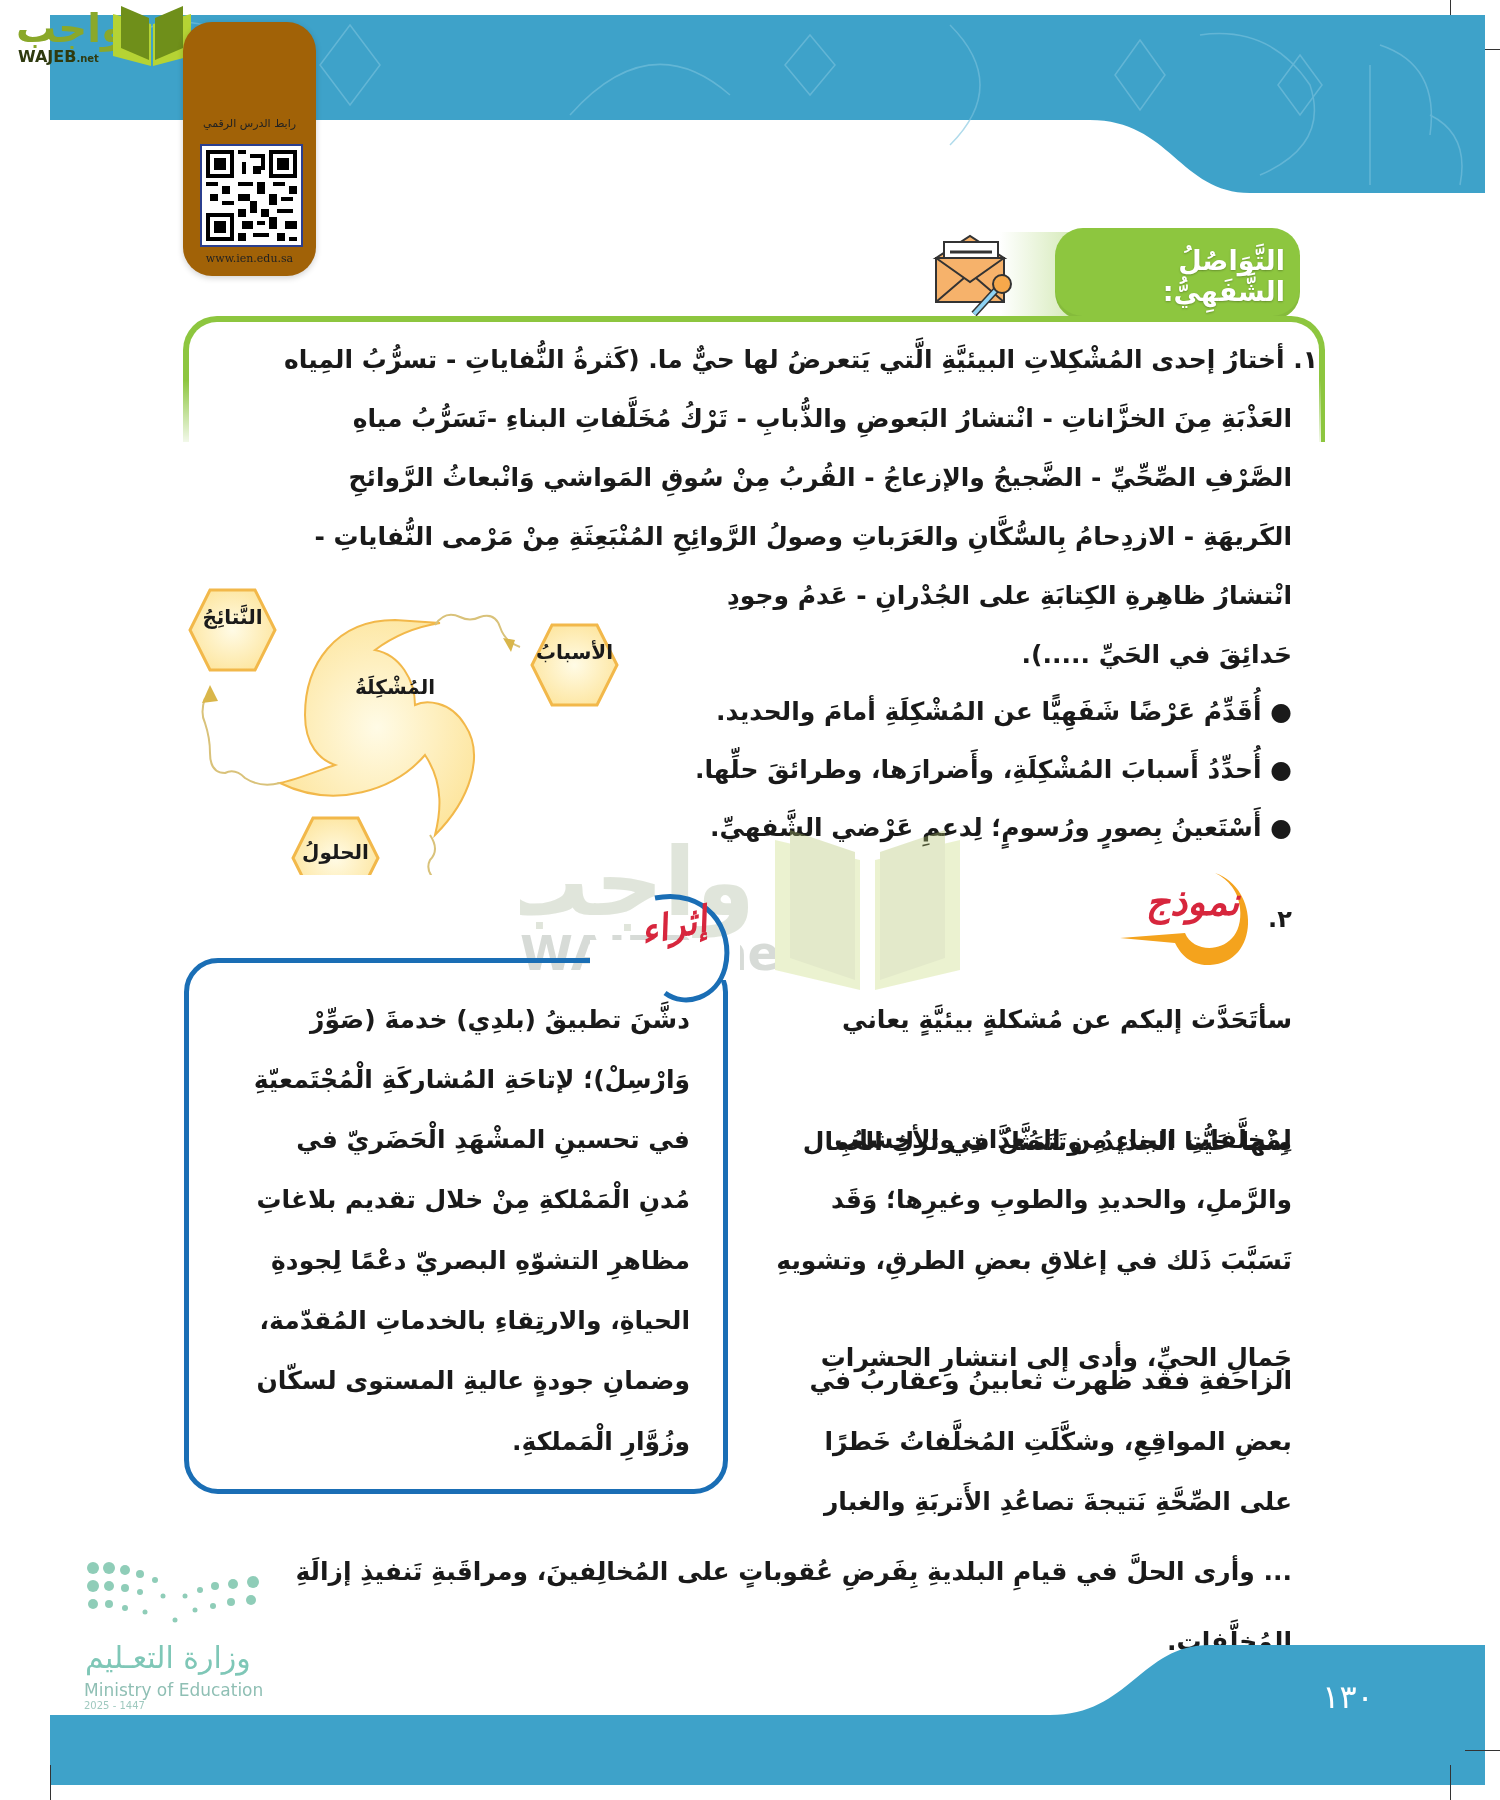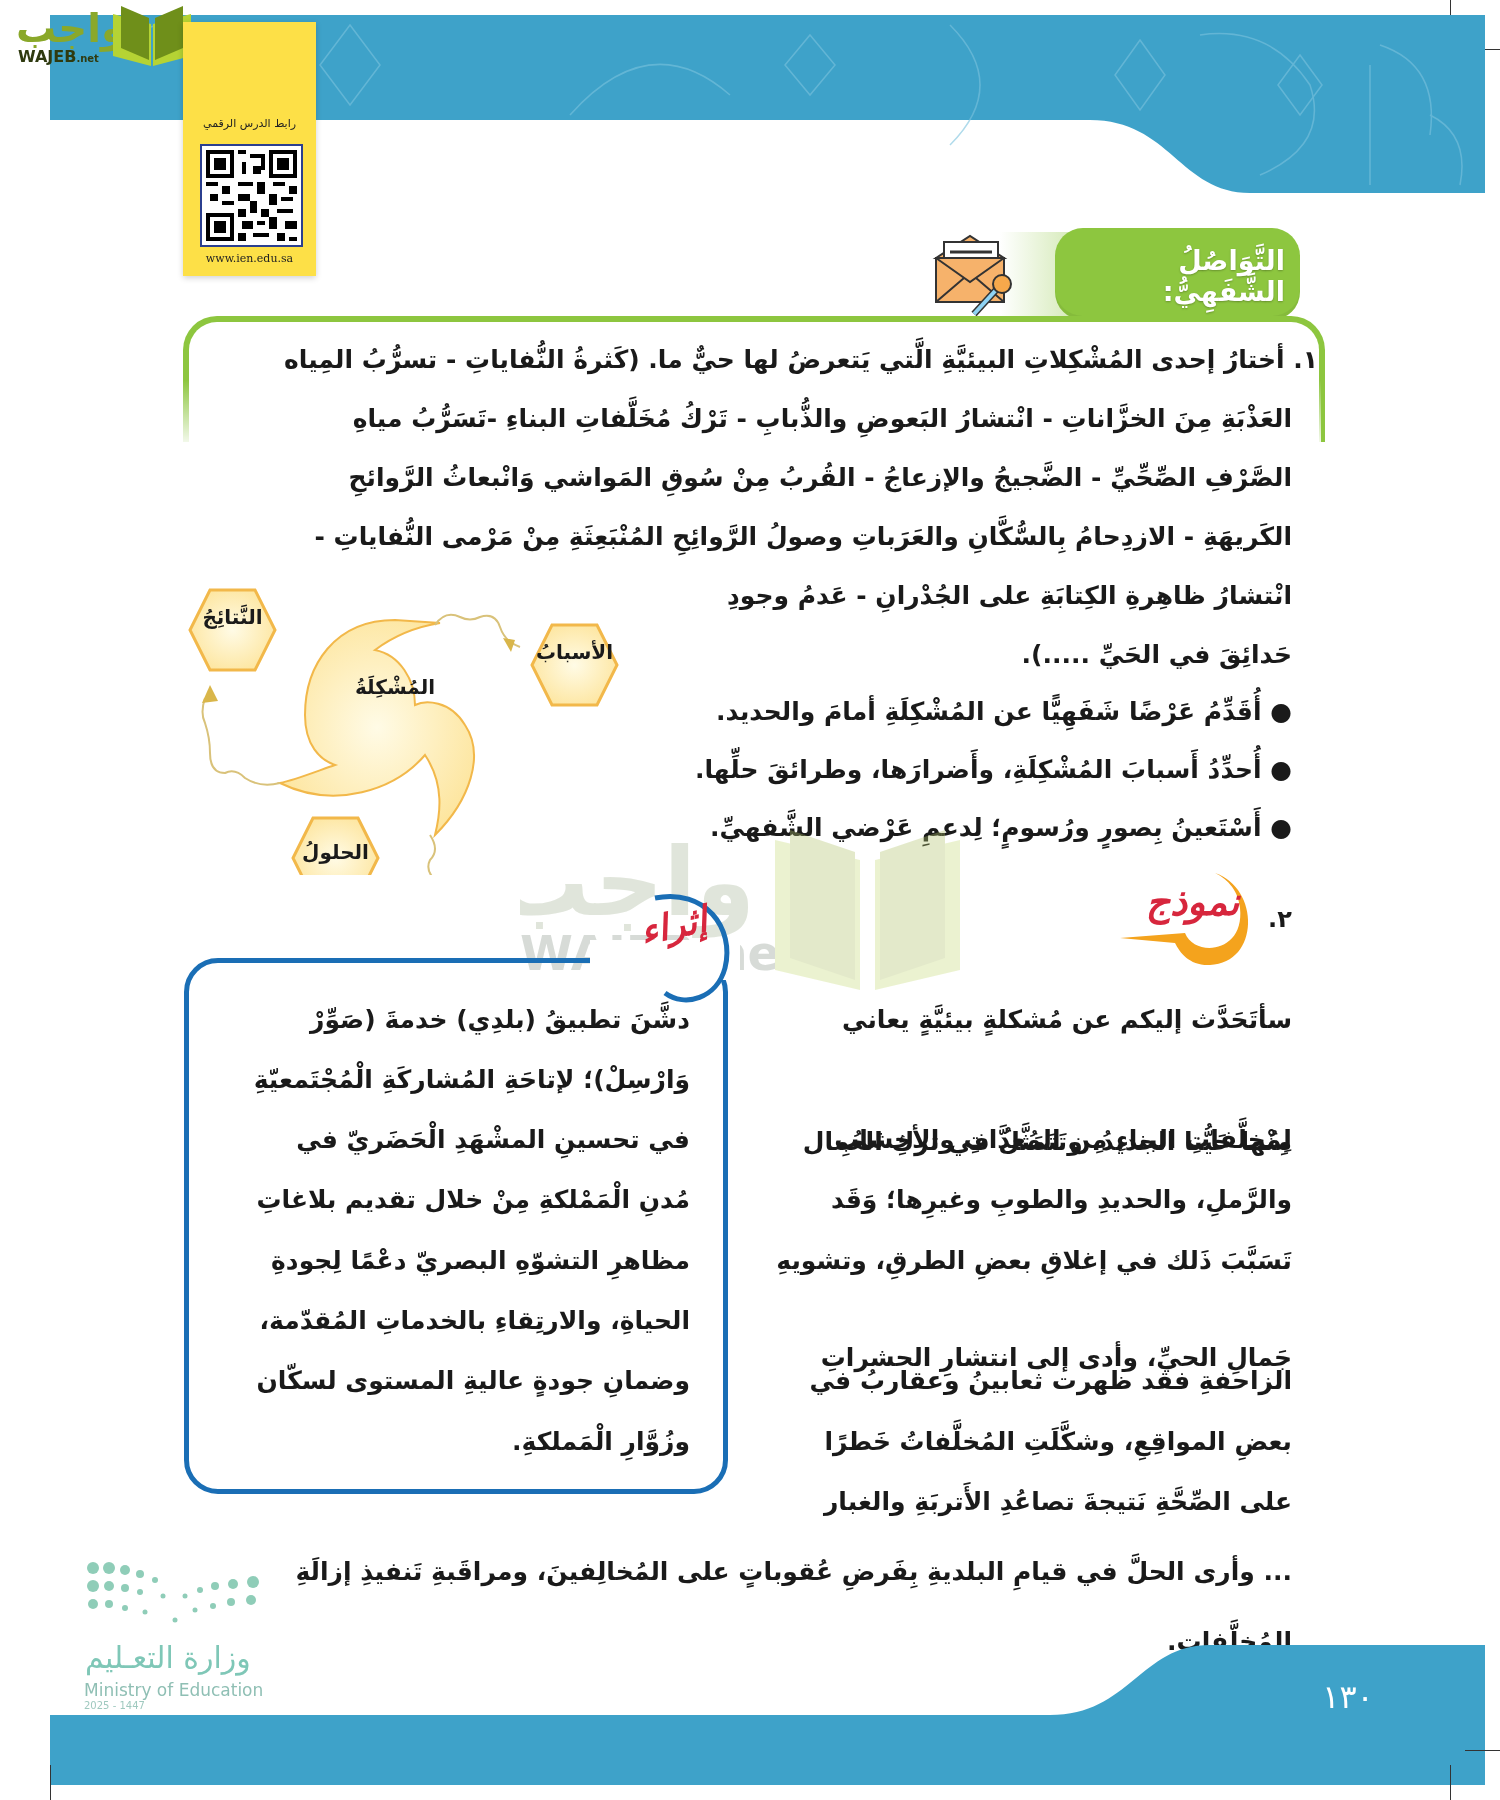--- a/index.html
+++ b/index.html
@@ -9,21 +9,21 @@
   
   #banner{left:50px;top:15px;width:1435px;height:178px;}
   #crop-v-top{left:1450px;top:0;width:1px;height:33px;background:#333;}
   #crop-h-top{left:1465px;top:49px;width:35px;height:1px;background:#333;}
   
   #wajeb-logo{left:6px;top:4px;width:185px;height:62px;}
   #wajeb-ar{left:10px;top:4px;font-size:40px;font-weight:bold;color:#8aa82a;font-family:"DejaVu Sans",sans-serif;line-height:40px;}
   #wajeb-en{left:12px;top:44px;font-size:16px;font-weight:bold;color:#2f3a10;line-height:18px;}
   #wajeb-en span{font-size:10px;}
   
-  #qr-card{left:183px;top:22px;width:133px;height:254px;background:#fde047;box-shadow:0 2px 6px rgba(0,0,0,.18);}
+  #qr-card{left:183px;top:22px;width:133px;height:254px;background:#a16207;box-shadow:0 2px 6px rgba(0,0,0,.18);border-radius:29px;}
   #qr-label{left:0;top:95px;width:133px;text-align:center;font-size:11px;color:#222;direction:rtl;}
   #qr-code{left:17px;top:122px;width:99px;height:99px;border:2px solid #2b3f8f;background:#fff;}
   #qr-url{left:0;top:230px;width:133px;text-align:center;font-size:11px;font-family:"DejaVu Serif",serif;color:#222;}
   
   #section-pill{left:1055px;top:228px;width:245px;height:92px;background:#8dc63f;border-radius:28px 28px 28px 28px;box-shadow:inset 0 -4px 0 rgba(0,0,0,.05);}
   #section-fade{left:1000px;top:232px;width:70px;height:84px;background:linear-gradient(to right,rgba(141,198,63,0),rgba(141,198,63,.35));}
   #section-title{left:1060px;top:245px;width:225px;font-size:27px;font-weight:bold;color:#fff;text-shadow:0 1px 2px rgba(0,0,0,.25);}
   #oral-icon{left:930px;top:228px;width:90px;height:90px;}
   
   #green-box{left:183px;top:316px;width:1130px;height:120px;border:6px solid #8dc63f;border-bottom:none;border-radius:34px 34px 0 0;}

